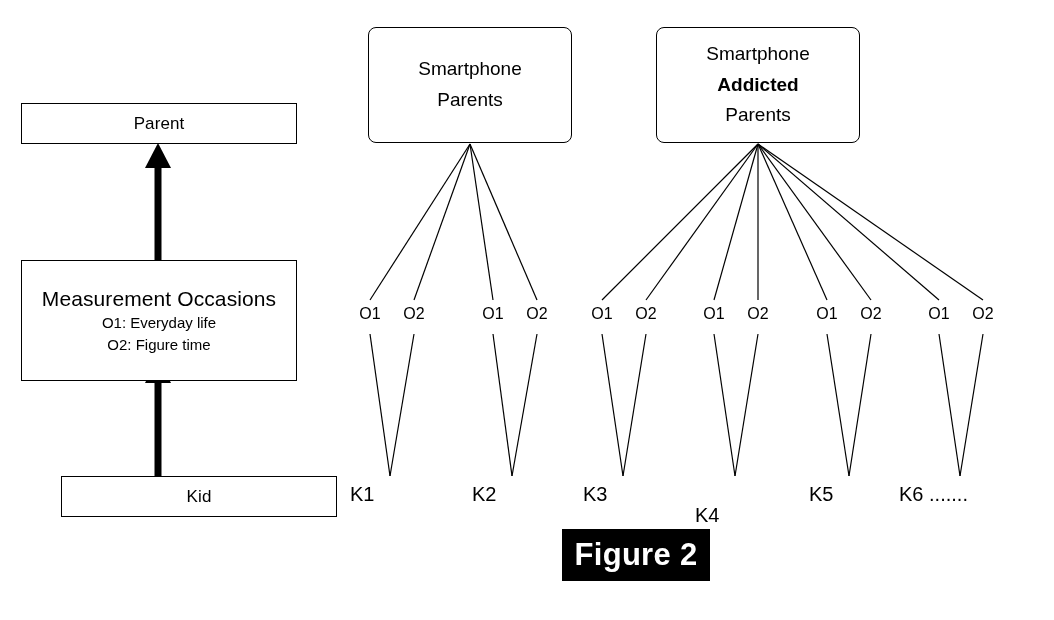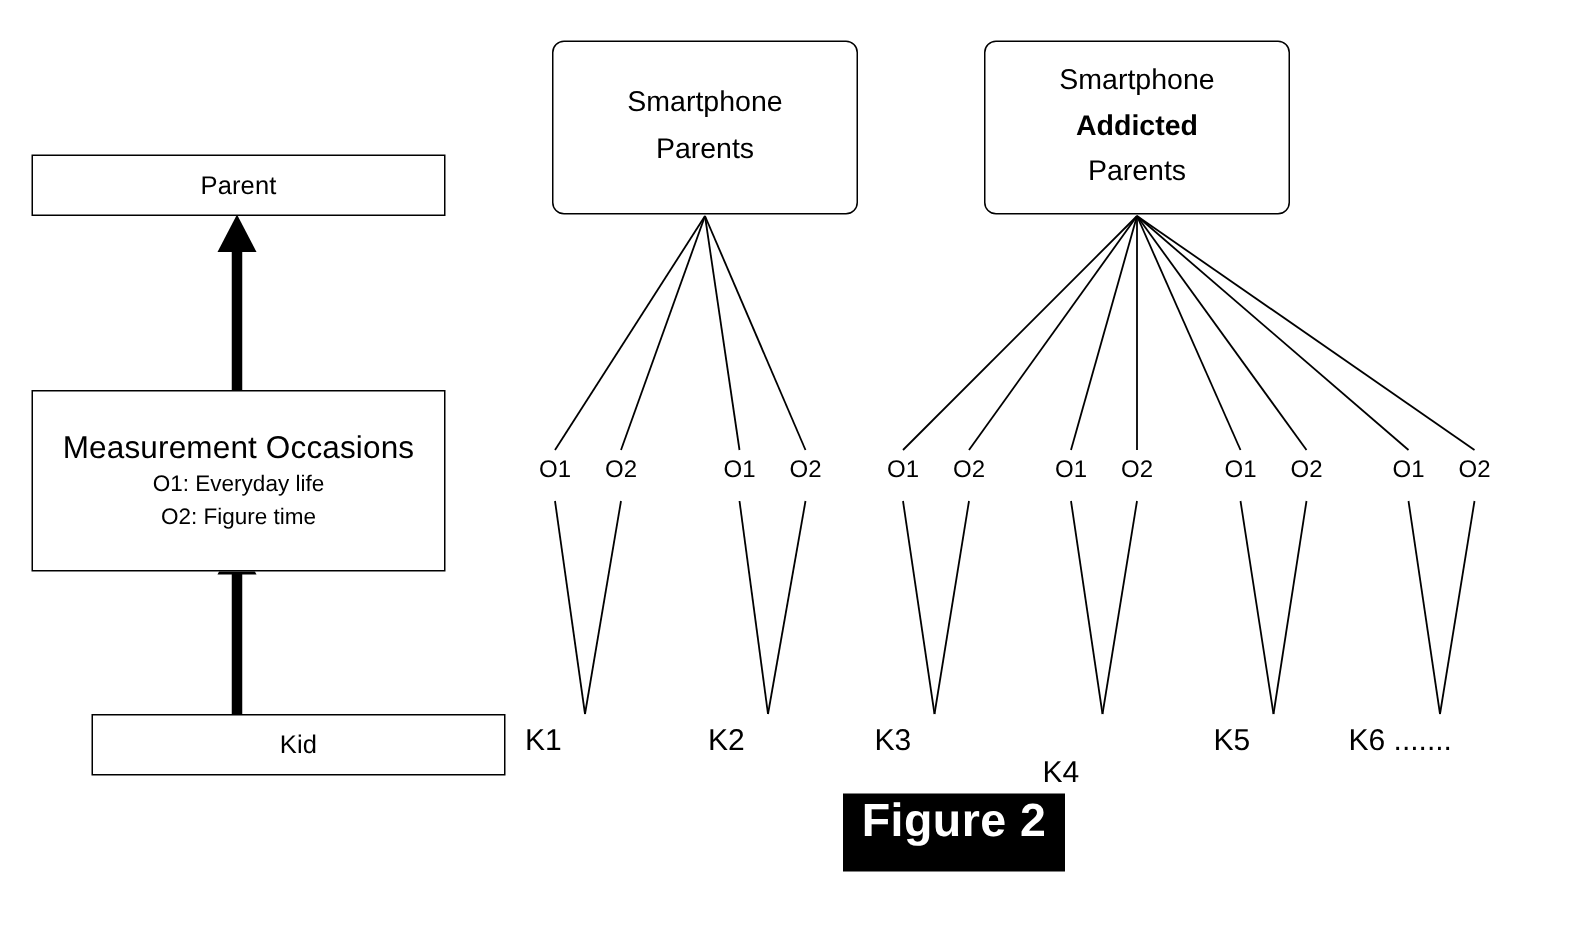--- a/index.html
+++ b/index.html
@@ -78,21 +78,21 @@
     font-size: 20px;
     line-height: 1;
     text-align: left;
     white-space: nowrap;
   }
   .figbox {
     position: absolute;
     background: #000000;
     color: #ffffff;
     display: flex;
-    align-items: flex-start;
+    align-items: center;
     justify-content: center;
     font-weight: bold;
     font-size: 31px;
     letter-spacing: 0.3px;
   }
 </style>
 </head>
 <body>
 
 <div id="canvas">

